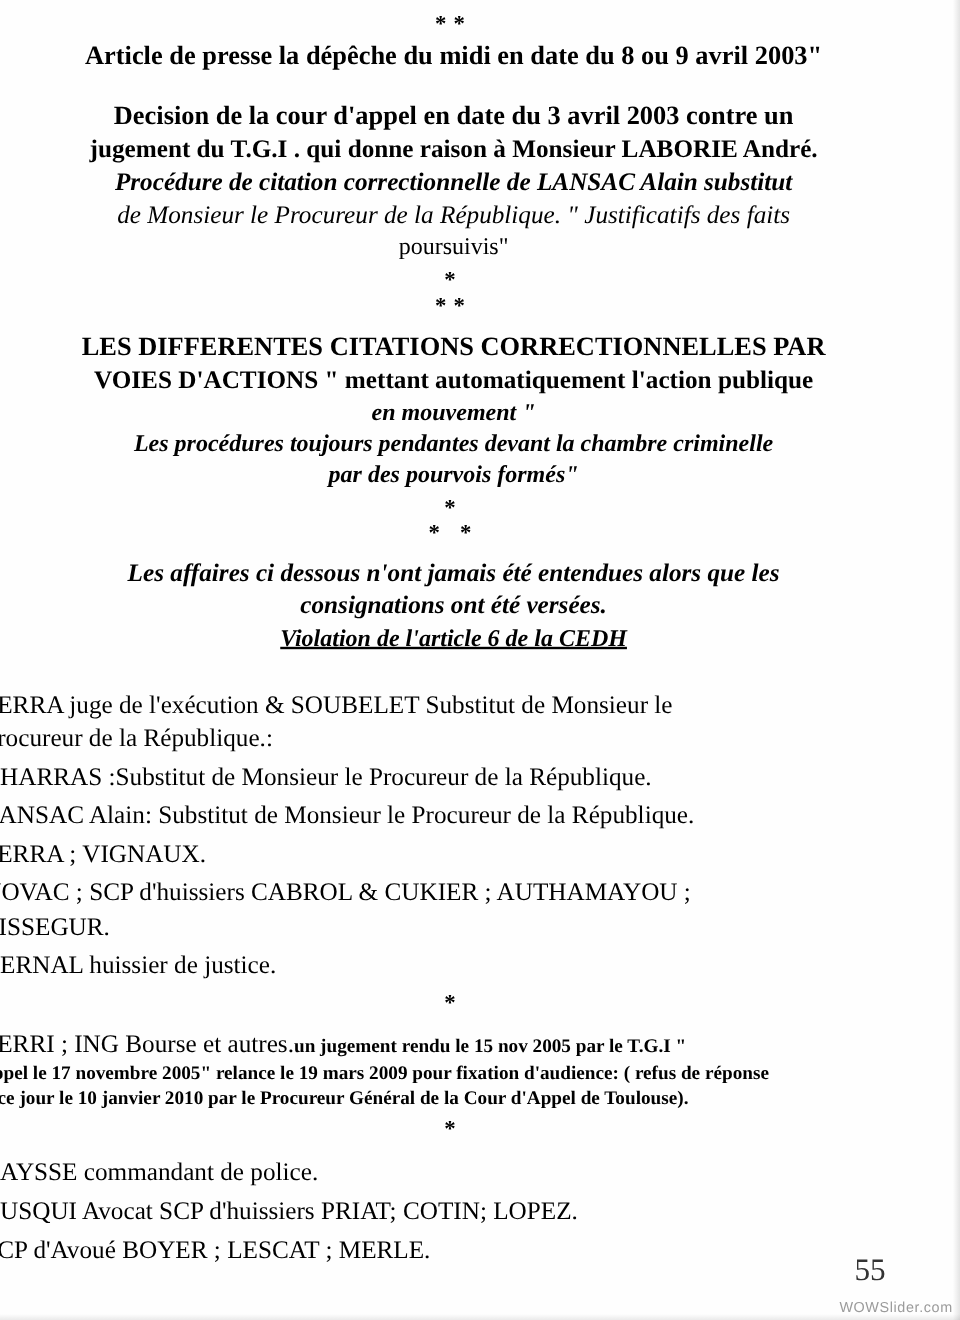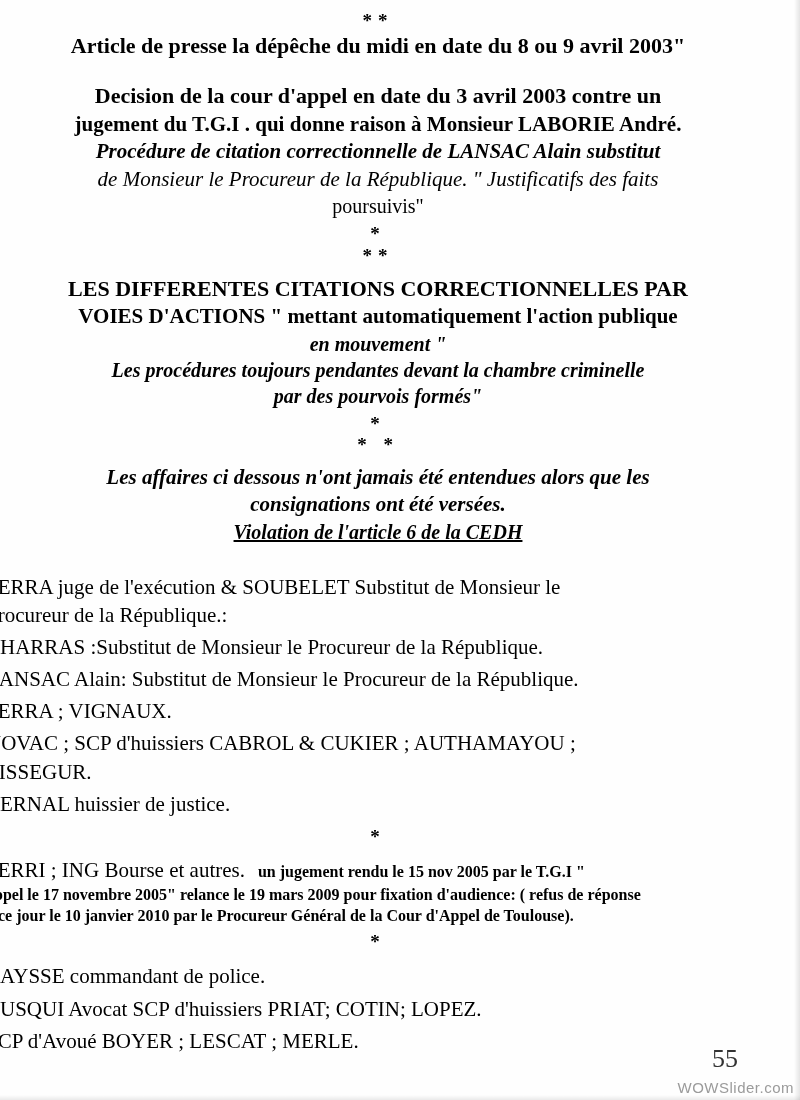--- a/index.html
+++ b/index.html
@@ -47,21 +47,21 @@
     line-height: 1.15;
     margin: 0;
   }
   .b        { font-weight: bold; }
   .i        { font-style: italic; }
   .bi       { font-weight: bold; font-style: italic; }
   .u        { text-decoration: underline; }
   .s22      { font-size: 22px; }
   .s21      { font-size: 21px; }
   .s20      { font-size: 20px; }
-  .s16      { font-size: 16px; margin-left: 13px; }
+  .s16      { font-size: 16px; }
   .gap4  { height: 4px; }
   .gap8  { height: 8px; }
   .gap10 { height: 10px; }
   .gap22 { height: 22px; }
   .gap28 { height: 28px; }
   .left {
     text-align: left;
     line-height: 1.34;
     margin: 0;
     padding: 0;
@@ -74,21 +74,21 @@
     right: 62px;
     bottom: 26px;
     font-size: 26px;
     font-family: "Liberation Serif", serif;
     color: #333;
   }
   .watermark {
     position: absolute;
     right: 6px;
     bottom: 4px;
-    font-size: 15px;
+    font-size: 12px;
     letter-spacing: 0.5px;
     color: #9b9b9b;
     font-family: "Liberation Sans", sans-serif;
   }
   .edge-shadow {
     position: absolute;
     right: 0;
     top: 0;
     width: 6px;
     height: 1100px;

